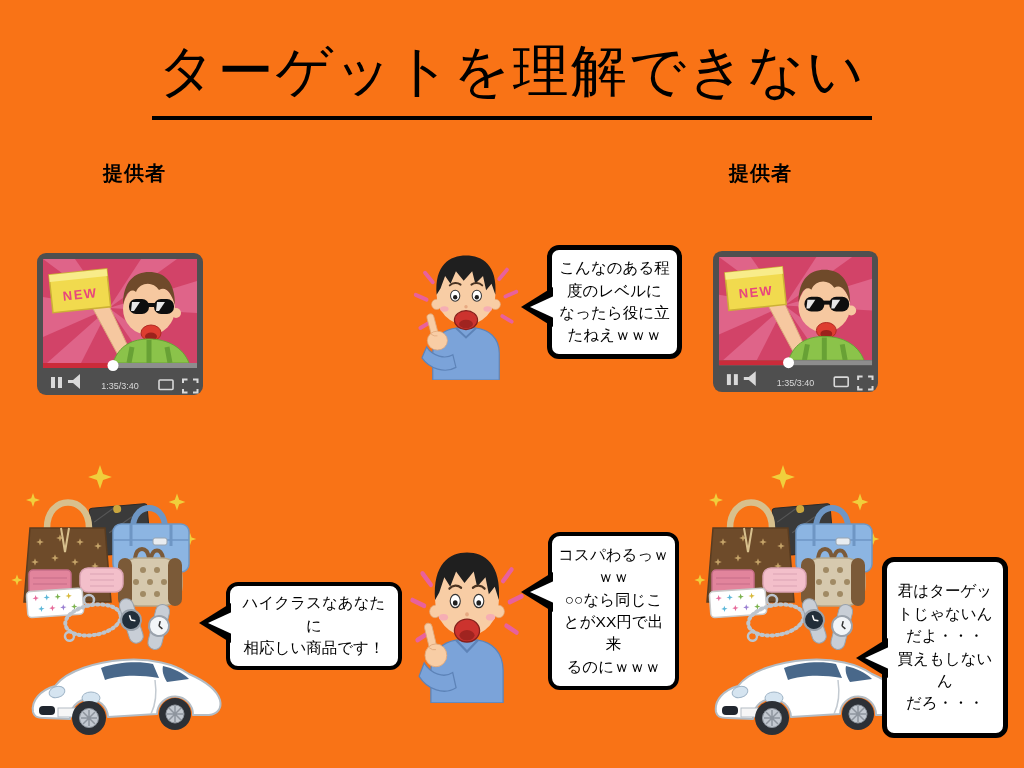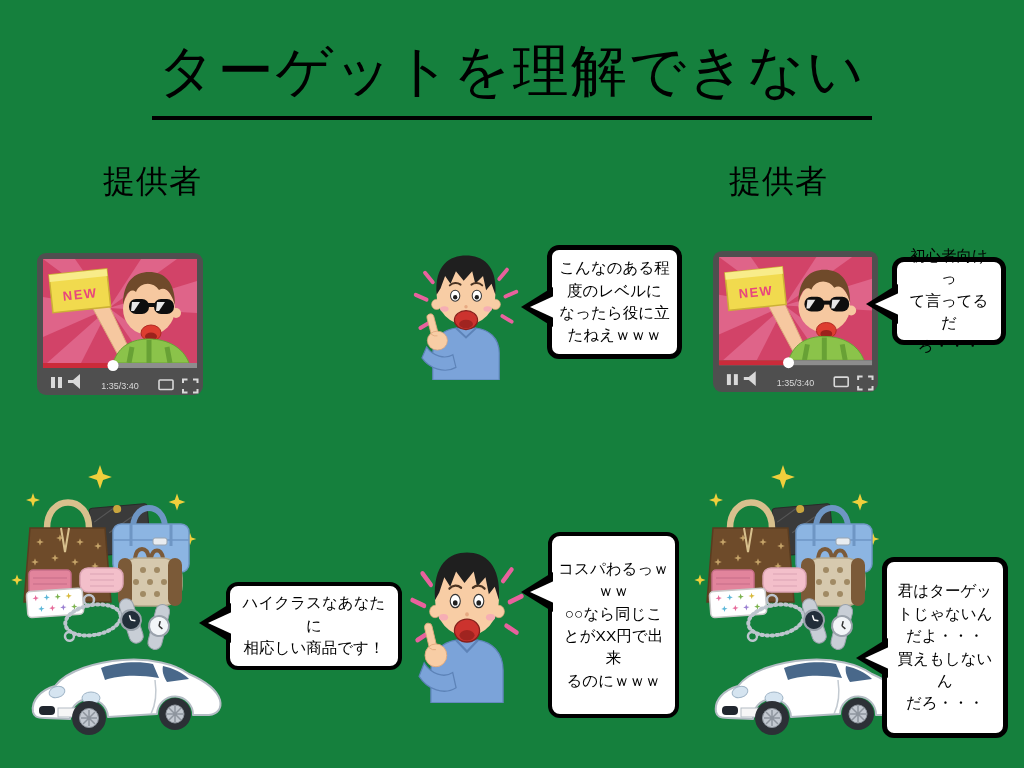--- a/index.html
+++ b/index.html
@@ -1,24 +1,24 @@
 <!DOCTYPE html>
 <html style="--bubble_border: #000000; --accent_pink: #e8619d; --screen_pink: #d24368; --ray_pink: #df6489; --sweater_blue: #7ba3d9; --shirt_green: #8bc34a; --sparkle_yellow: #f0cf3c; --badge_yellow: #f1da4e; --badge_text_pink: #e8477c; --progress_red: #cb2b3a;"><head>
 <meta charset="utf-8">
 <style>
   * { margin:0; padding:0; box-sizing:border-box; }
   html,body { width:1024px; height:768px; background:#fff; overflow:hidden;
               font-family:"Liberation Sans","DejaVu Sans",sans-serif; color:#000; }
-  .slide { position:relative; width:1024px; height:768px; background:#15803d; }
+  .slide { position:relative; width:1024px; height:768px; background:#f97316; }
 
   .title { position:absolute; top:34px; left:0; width:1024px; text-align:center;
            font-size:56px; font-weight:500; letter-spacing:2px; }
   .title .title-text { display:inline-block; border-bottom:4px solid #000; padding:0 6px 6px 6px; }
 
-  .col-header { position:absolute; top:160px; font-size:32px; font-weight:normal; letter-spacing:1px; }
+  .col-header { position:absolute; top:160px; font-size:20px; font-weight:bold; letter-spacing:1px; }
   #hdr-left   { left:103px; }
   #hdr-center { left:464px; }
   #hdr-right  { left:729px; }
 
   .illus { position:absolute; }
 
   .bubble { position:absolute; background:#fff; border:4px solid var(--bubble_border,#000);
             border-radius:12px; display:flex; align-items:center; justify-content:center;
             padding:4px 6px; }
   .bubble.thick { border-width:5px; }
@@ -29,21 +29,21 @@
                   border-top:20px solid transparent; border-bottom:20px solid transparent;
                   border-right:32px solid var(--bubble_border,#000); }
   .tail::after  { content:""; position:absolute; left:9px; top:8px; width:0; height:0;
                   border-top:12px solid transparent; border-bottom:12px solid transparent;
                   border-right:26px solid #fff; }
 
   #bubble-1 { left:208px; top:279px; width:135px; height:64px; }
   #bubble-2 { left:547px; top:245px; width:135px; height:114px; }
   #bubble-3 { left:892px; top:257px; width:114px; height:88px; }
   #bubble-4 { left:226px; top:582px; width:176px; height:88px; }
-  #bubble-5 { left:548px; top:532px; width:131px; height:186px; }
+  #bubble-5 { left:548px; top:532px; width:131px; height:158px; }
   #bubble-6 { left:882px; top:557px; width:126px; height:181px; }
 
   #video-1  { left:37px;  top:253px; width:166px; height:142px; }
   #video-2  { left:713px; top:251px; width:165px; height:141px; }
   #critic-1 { left:408px; top:246px; width:116px; height:134px; }
   #critic-2 { left:404px; top:541px; width:126px; height:162px; }
   #goods-1  { left:5px;   top:462px; width:222px; height:278px; }
   #goods-2  { left:688px; top:462px; width:222px; height:278px; }
 
   .defs-svg { position:absolute; width:0; height:0; overflow:hidden; }
@@ -281,26 +281,20 @@
     <span class="bubble-text">こんなのある程
 度のレベルに
 なったら役に立
 たねえｗｗｗ</span>
   </div>
 
   <svg class="illus" id="video-2" viewBox="0 0 166 142" preserveAspectRatio="none">
       <use href="#sym-video"></use>
     </svg>
 
-  <div class="bubble thick" id="bubble-3">
-    <span class="tail" style="top:22px"></span>
-    <span class="bubble-text">初心者向けっ
-て言ってるだ
-ろ・・・</span>
-  </div>
 
   <svg class="illus" id="goods-1" viewBox="0 0 222 278" preserveAspectRatio="none">
       <use href="#sym-goods"></use>
     </svg>
 
   <div class="bubble" id="bubble-4">
     <span class="tail" style="top:17px"></span>
     <span class="bubble-text">ハイクラスなあなたに
 相応しい商品です！</span>
   </div>

